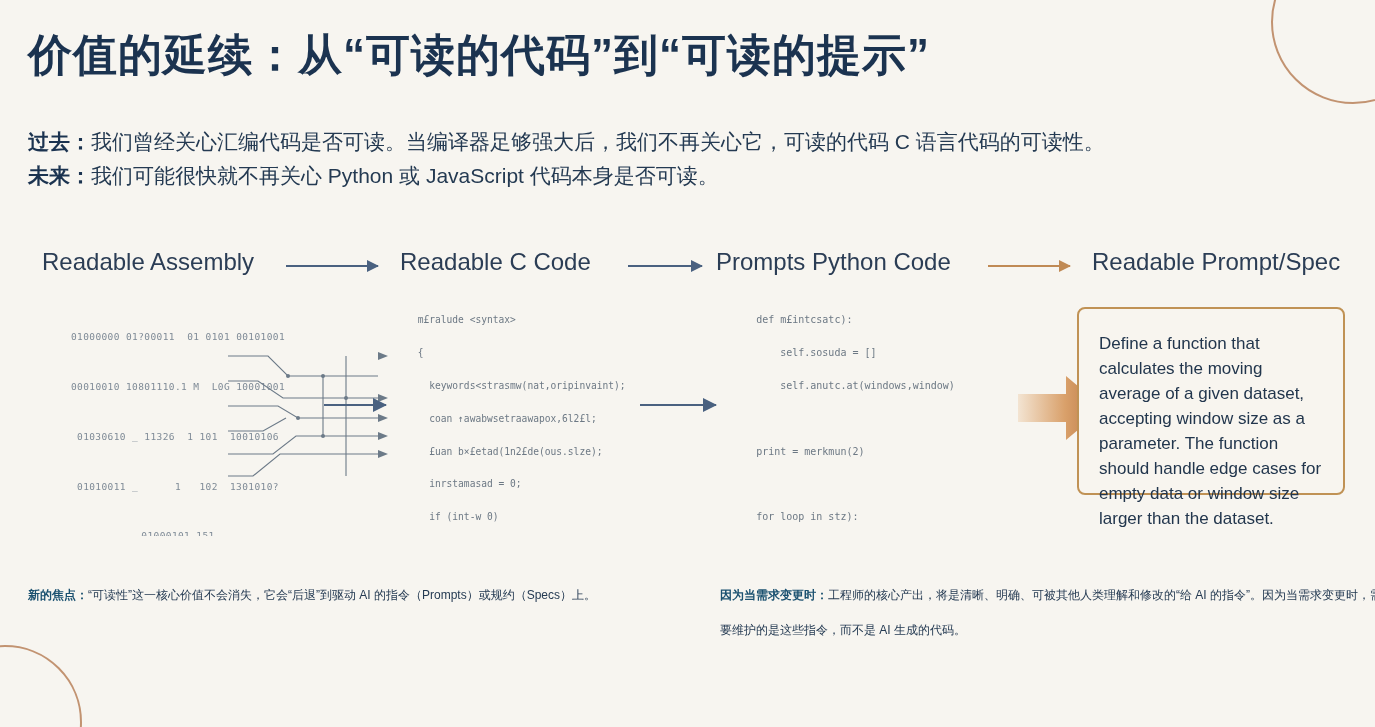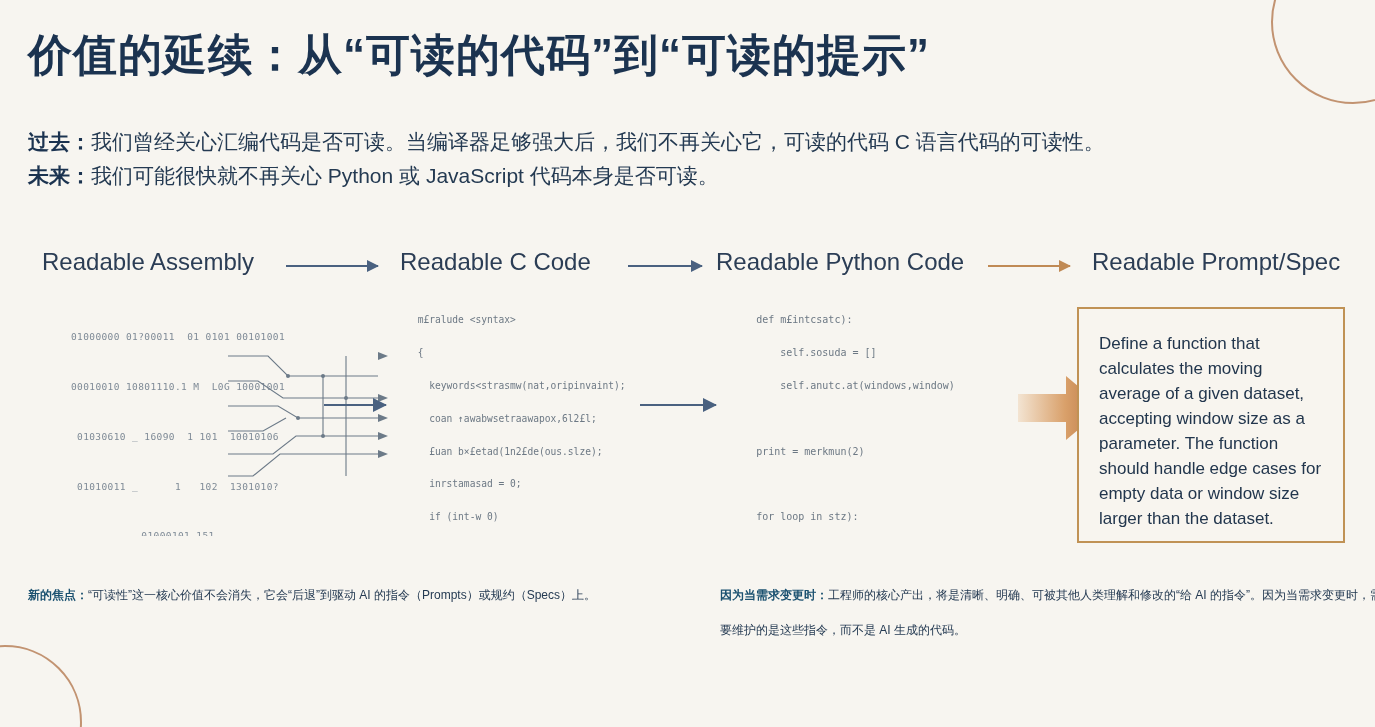--- a/index.html
+++ b/index.html
@@ -195,23 +195,23 @@
     width: 86px;
     height: 68px;
   }
 
   
   .prompt-box {
     position: absolute;
     left: 1049px;
     top: 11px;
     width: 268px;
-    height: 236px;
+    height: 188px;
     border: 2px solid #c09255;
-    border-radius: 0;
+    border-radius: 8px;
     background: #f8f5ef;
     box-sizing: border-box;
     padding: 22px 20px;
   }
   .prompt-box .ptext {
     font-size: 17px;
     line-height: 25px;
     color: #22364d;
   }
 
@@ -259,34 +259,34 @@
     <div class="stage-label s1">Readable Assembly</div>
     <div class="arrow-h a1">
       <div class="shaft"></div>
         <div class="head"></div>
     </div>
     <div class="stage-label s2">Readable C Code</div>
     <div class="arrow-h a2">
       <div class="shaft"></div>
         <div class="head"></div>
     </div>
-    <div class="stage-label s3">Readable Python Code</div>
+    <div class="stage-label s3">Prompts Python Code</div>
     <div class="arrow-h a3 copper">
       <div class="shaft"></div>
         <div class="head"></div>
     </div>
     <div class="stage-label s4">Readable Prompt/Spec</div>
   </div>
 
   <div class="panels">
 
     <div class="panel panel-asm">
       <span class="bitline">01000000 01?00011  01 0101 00101001</span>
       <span class="bitline">00010010 10801110.1 M  L0G 10001001</span>
-      <span class="bitline">01030610 _ 16090  1 101  10010106</span>
+      <span class="bitline">01030610 _ 11326  1 101  10010106</span>
       <span class="bitline">01010011 _      1   102  1301010?</span>
       <span class="bitline">01000101 151</span>
       
       
       
       
       
       
       
       

